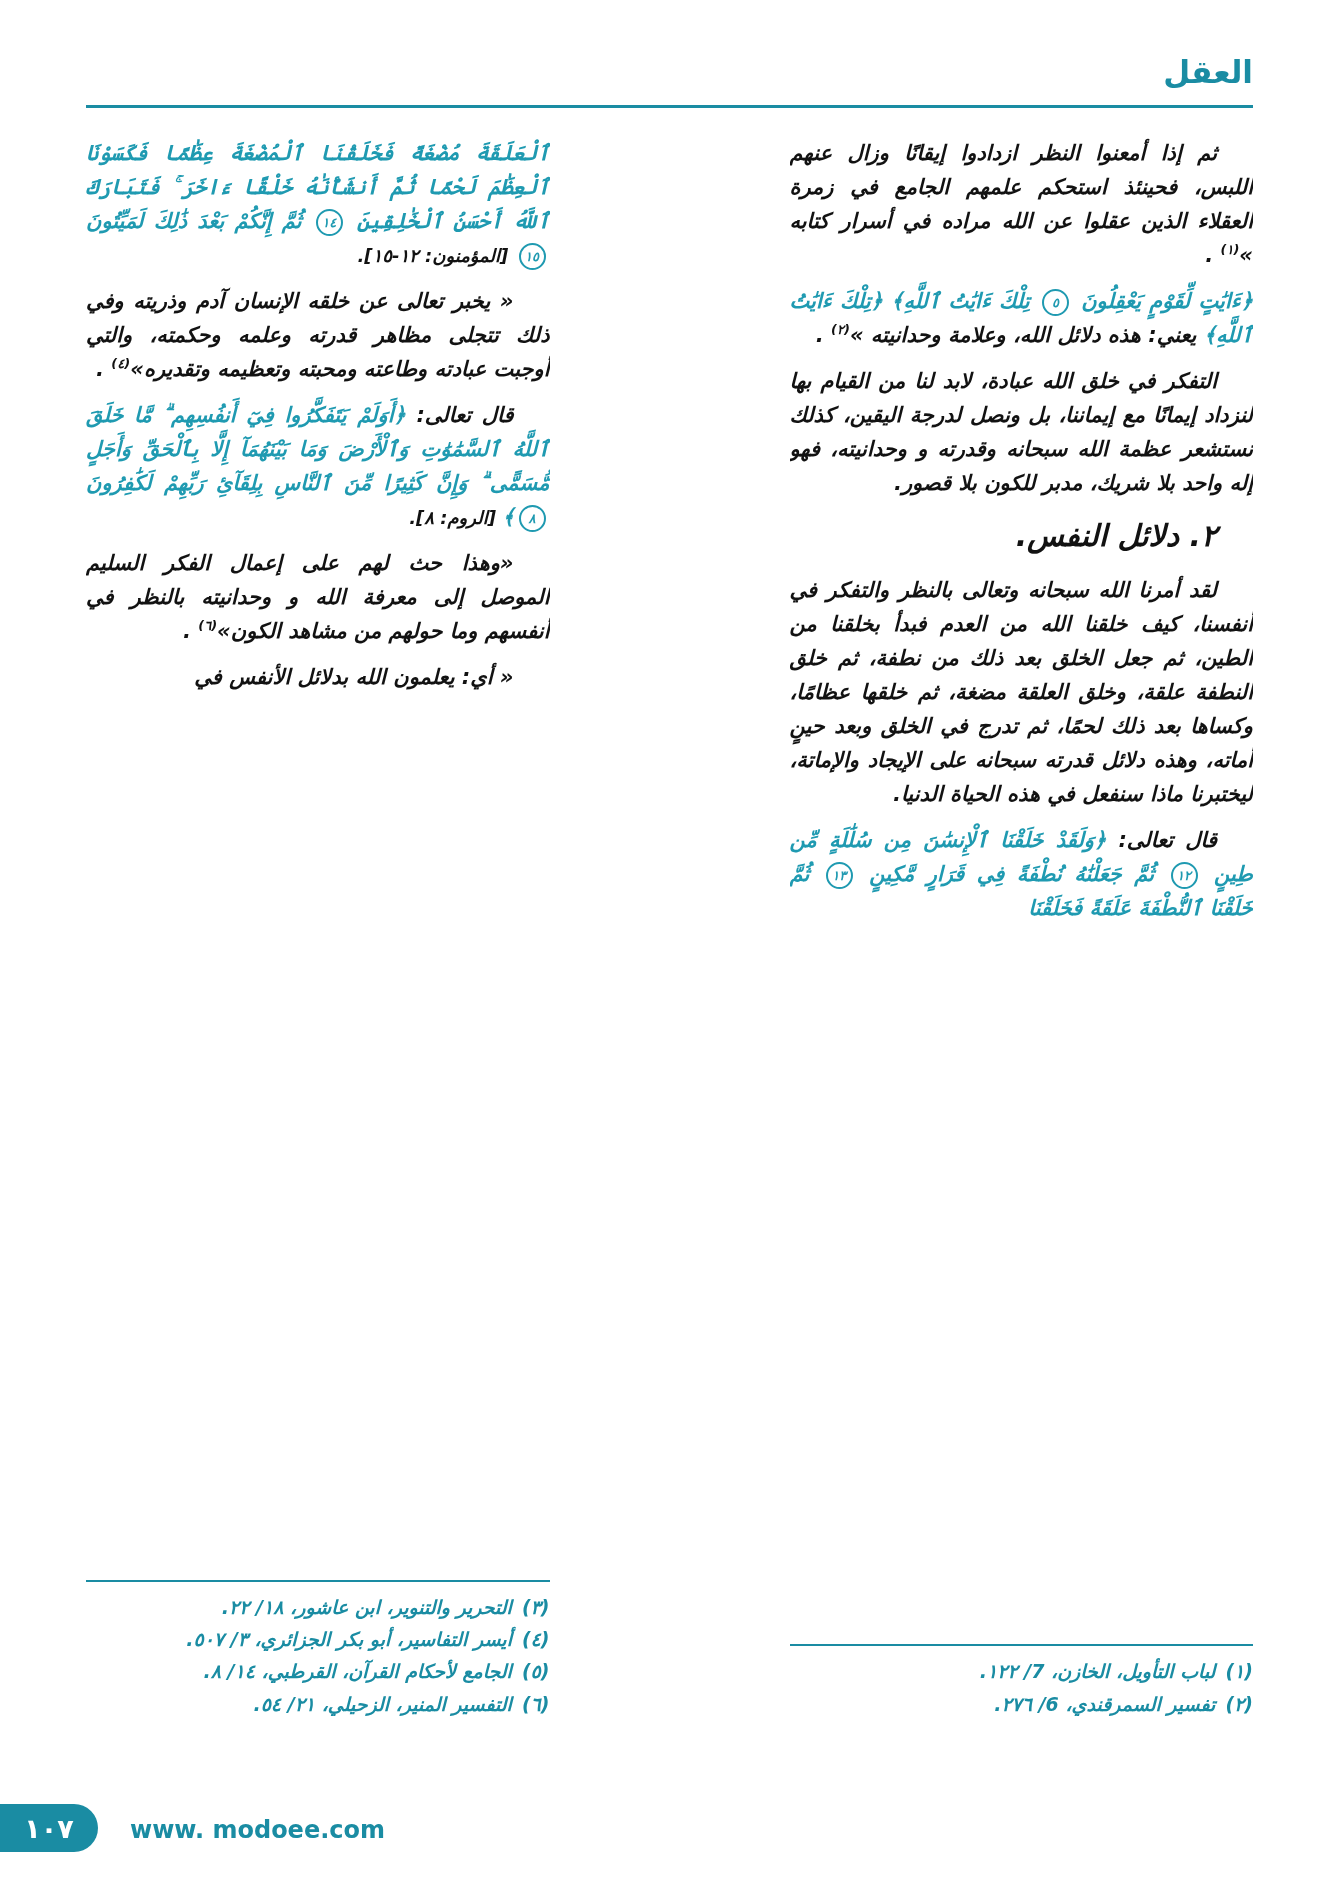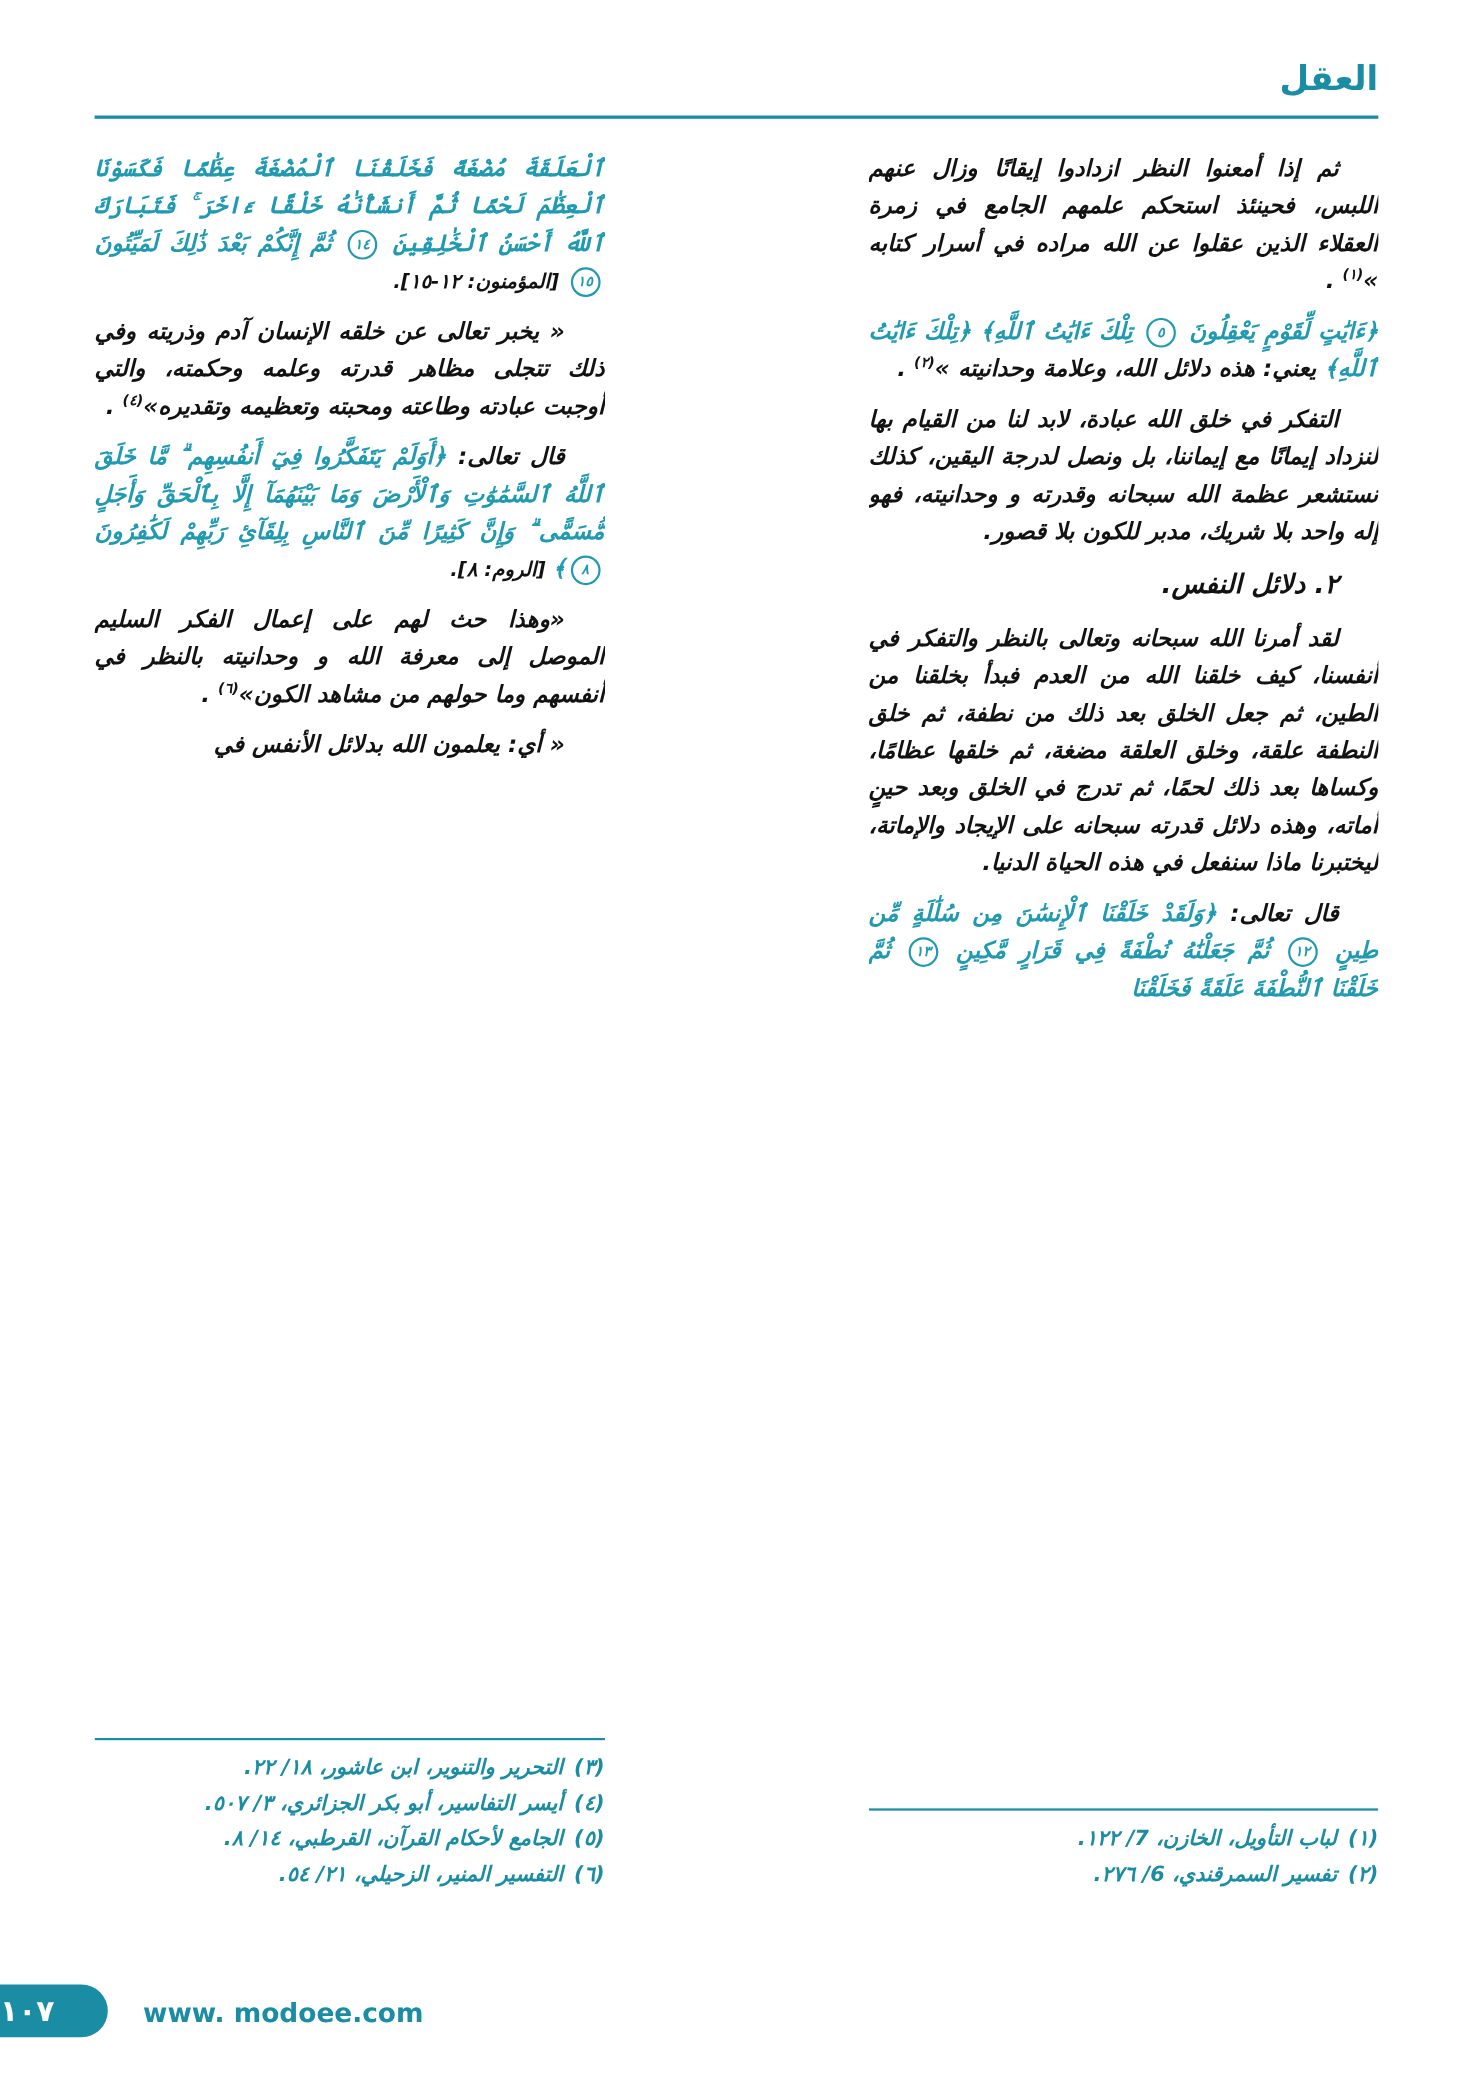--- a/index.html
+++ b/index.html
@@ -42,21 +42,21 @@
   .para{
     margin:0 0 12px 0;
     font-size:21px;
     line-height:1.62;
     font-weight:700;
     text-align:justify;
     text-indent:36px;
     color:var(--ink);
   }
   .para.no-indent{text-indent:0;}
-  .para.heading{font-size:24px;}
+  .para.heading{font-size:30px;}
   .run-q{color:var(--quran);}
   .run-b{color:var(--ink);}
   .run-r{color:var(--ink);font-size:18px;}
   .run-s{vertical-align:super;font-size:13px;color:var(--ink);}
   .ayah{
     display:inline-flex;
     align-items:center;
     justify-content:center;
     width:27px;height:27px;
     border:2px solid var(--quran);
@@ -92,21 +92,21 @@
   }
   .page-badge{
     position:absolute;
     left:0;bottom:0;
     width:98px;height:48px;
     background:var(--accent);
     border-radius:0 26px 26px 0;
     color:#ffffff;
     display:flex;
     align-items:center;
-    justify-content:flex-end;
+    justify-content:center;
     font-size:27px;
     font-weight:700;
   }
   .site{
     position:absolute;
     left:130px;bottom:8px;
     color:var(--accent);
     font-size:24px;
     font-weight:700;
     direction:ltr;

